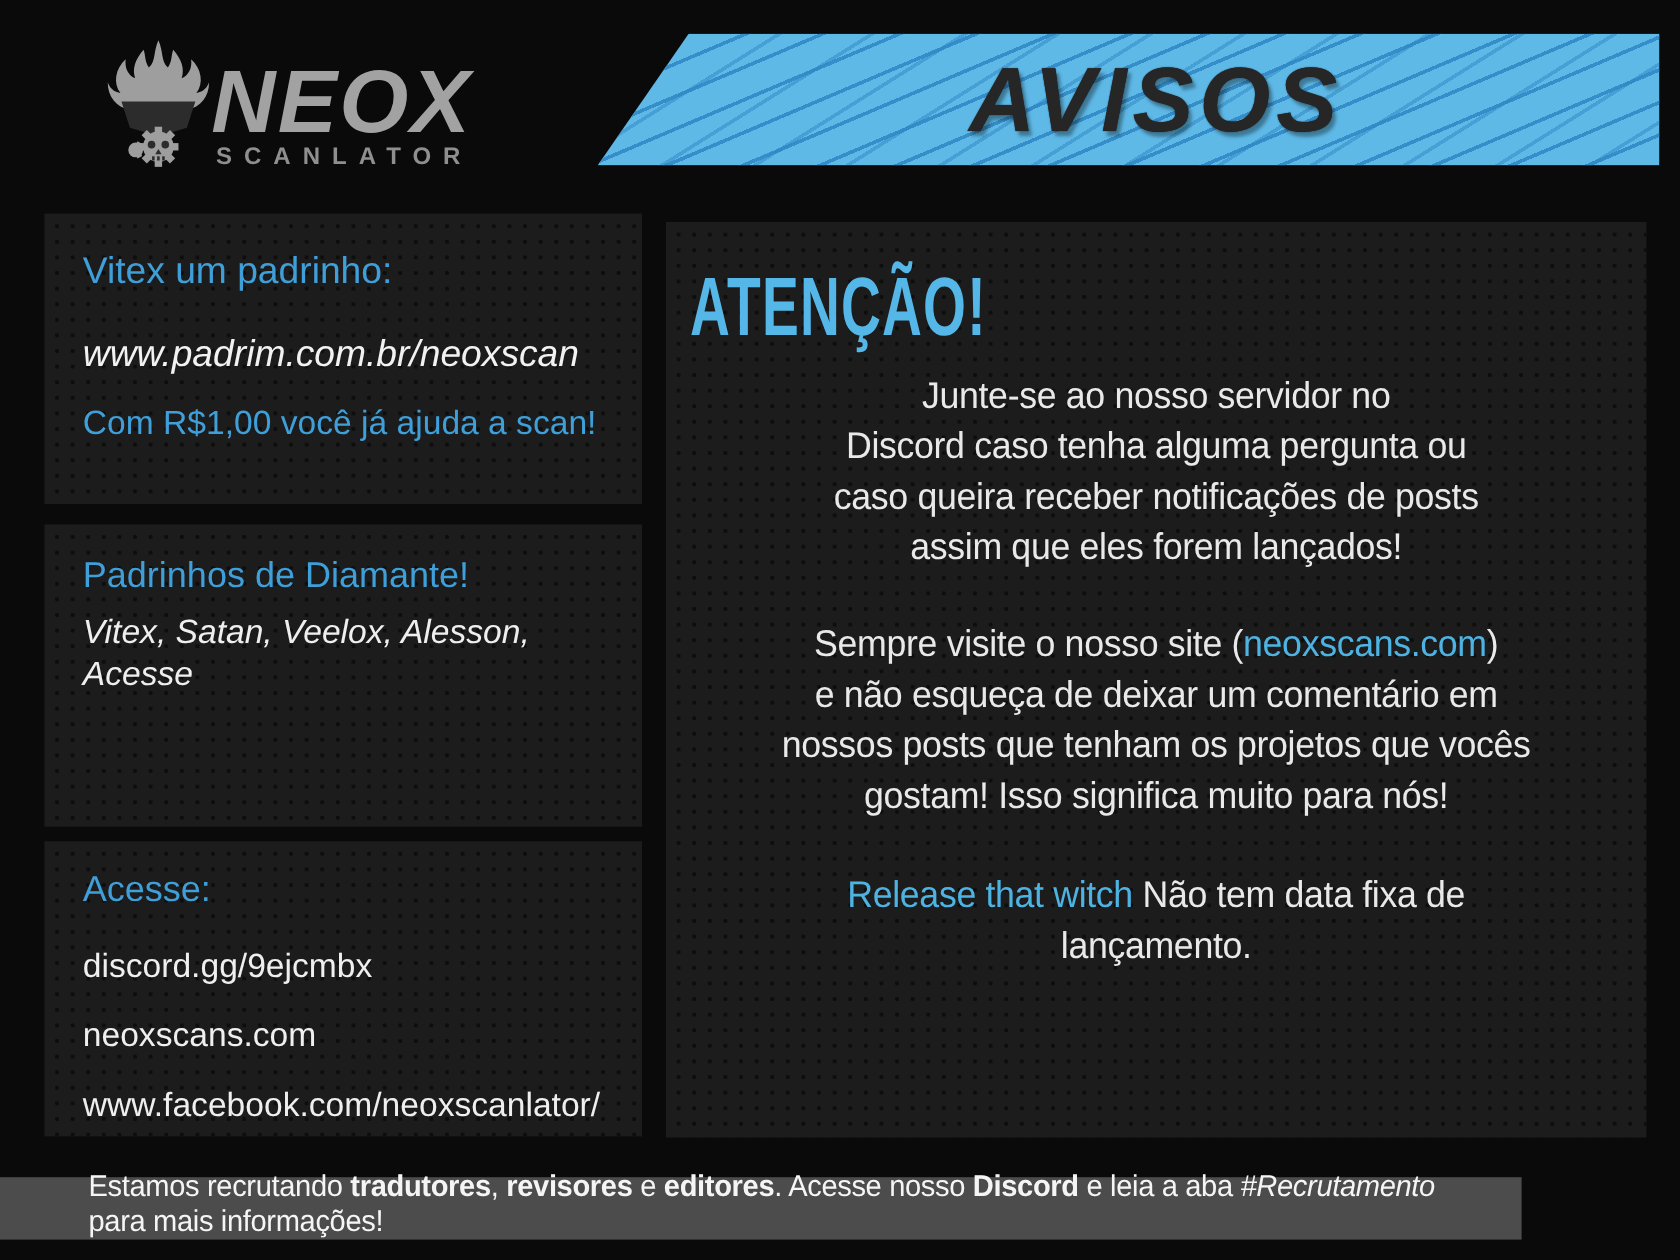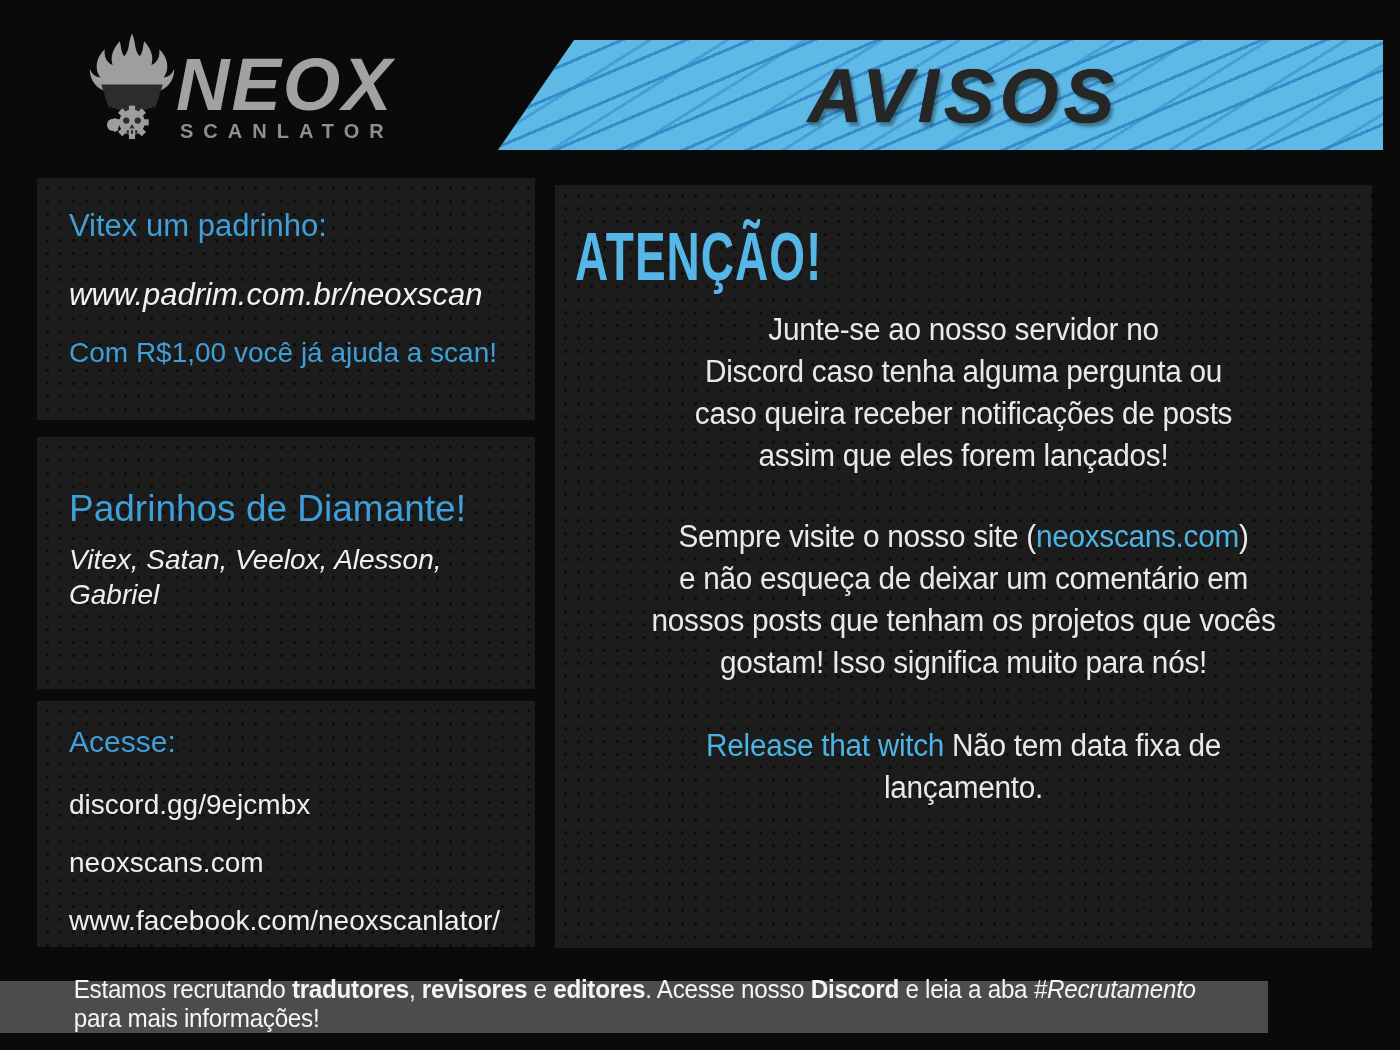--- a/index.html
+++ b/index.html
@@ -10,21 +10,21 @@
 
   
   .logo-wrap{position:absolute;left:88px;top:28px;width:420px;height:120px;}
   .logo-icon{position:absolute;left:0;top:2px;width:88px;height:116px;}
   .logo-name{position:absolute;left:88px;top:8px;font-size:74px;line-height:74px;
              font-weight:bold;font-style:italic;color:#a2a2a2;letter-spacing:2px;margin-top:12px;}
   .logo-sub{position:absolute;left:92px;top:92px;font-size:20px;font-weight:bold;
             color:#8f8f8f;letter-spacing:10px;}
 
   
-  .banner{position:absolute;left:498px;top:40px;width:885px;height:110px;
+  .banner{position:absolute;left:498px;top:28px;width:885px;height:110px;
           clip-path:polygon(76px 0,100% 0,100% 100%,0 100%);
           background:
             repeating-linear-gradient(157deg, rgba(46,134,196,0) 0 22px, rgba(46,134,196,.85) 22px 25px),
             repeating-linear-gradient(148deg, rgba(46,134,196,0) 0 38px, rgba(46,134,196,.5) 38px 41px),
             #5eb9e7;
           display:flex;align-items:center;justify-content:center;text-align:right;}
   .banner-title{font-size:76px;font-weight:bold;font-style:italic;color:#262626;
                 letter-spacing:5px;padding-left:46px;
                 text-shadow:3px 4px 3px rgba(0,0,0,.35), 0 0 1px #1a1a1a;}
 
@@ -34,21 +34,21 @@
          background-size:13px 13px;background-position:4px 4px;}
   #panel-padrinho{left:37px;top:178px;width:498px;height:242px;padding:30px 32px;}
   #panel-diamante{left:37px;top:437px;width:498px;height:252px;padding:26px 32px;}
   #panel-acesse{left:37px;top:701px;width:498px;height:246px;padding:24px 32px;}
   #panel-notice{left:555px;top:185px;width:817px;height:763px;padding:16px 20px;}
 
   .h-blue{font-size:31px;color:#3f9fd9;}
   .p1-url{font-size:31px;font-style:italic;color:#f2f2f2;margin-top:33px;}
   .p1-note{font-size:28px;color:#3f9fd9;margin-top:24px;}
 
-  .p2-heading{font-size:37px;color:#3f9fd9;margin-top:25px;}
+  .p2-heading{font-size:30px;color:#3f9fd9;}
   .p2-names{font-size:28px;line-height:35px;color:#efefef;margin-top:12px;font-style:italic;}
 
   .p3-heading{font-size:30px;color:#3f9fd9;}
   .p3-link{font-size:28px;color:#efefef;margin-top:26px;}
   .p3-link.first{margin-top:30px;}
 
   
   .atencao-wrap{text-align:left;height:92px;margin-top:14px;}
   .atencao{display:inline-block;font-size:46px;font-weight:bold;color:#55b7e7;
            letter-spacing:1px;transform:scaleY(1.5);transform-origin:top center;}
@@ -110,21 +110,21 @@
   <div class="panel" id="panel-padrinho">
     <div class="h-blue">Vitex um padrinho:</div>
     <div class="p1-url">www.padrim.com.br/neoxscan</div>
     <div class="p1-note">Com R$1,00 você já ajuda a scan!</div>
   </div>
 
   <div class="panel" id="panel-diamante">
     <div class="p2-heading">Padrinhos de Diamante!</div>
     <div class="p2-names">
       <div>Vitex, Satan, Veelox, Alesson,</div>
-      <div>Gabriel</div>
+      <div>Acesse</div>
     </div>
   </div>
 
   <div class="panel" id="panel-acesse">
     <div class="p3-heading">Acesse:</div>
     <div class="p3-link first">discord.gg/9ejcmbx</div>
     <div class="p3-link">neoxscans.com</div>
     <div class="p3-link">www.facebook.com/neoxscanlator/</div>
   </div>
 

